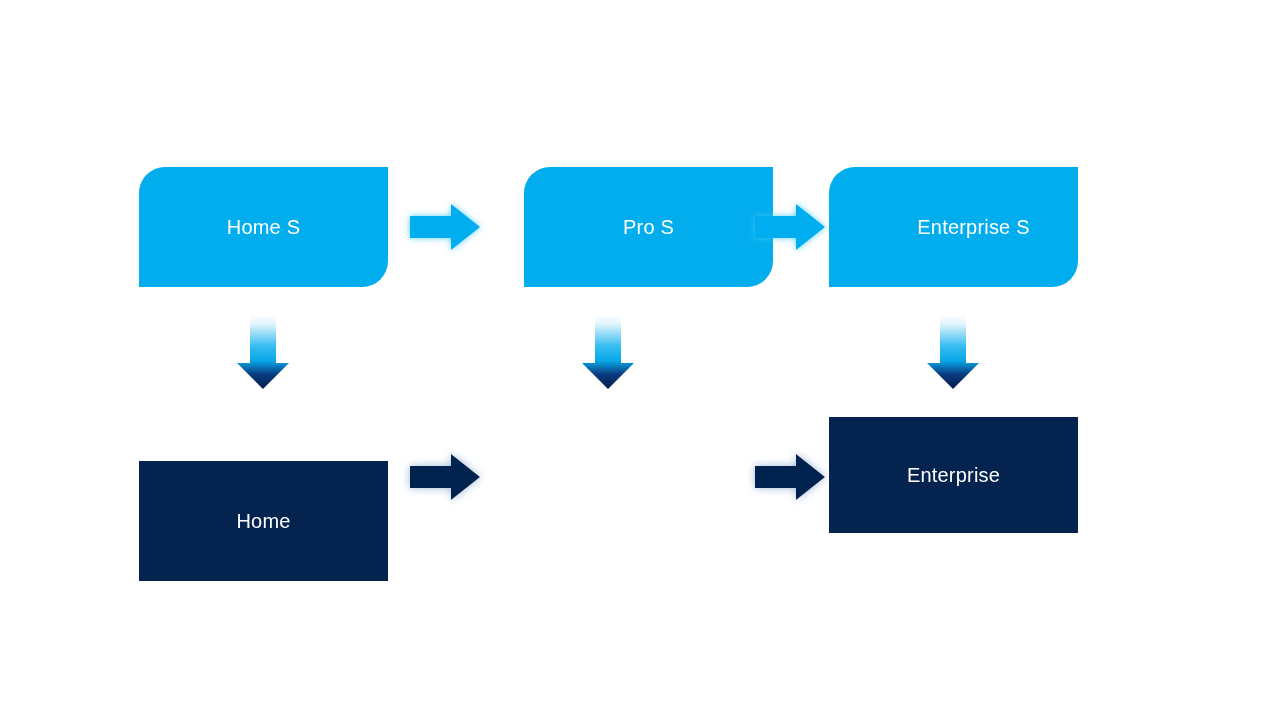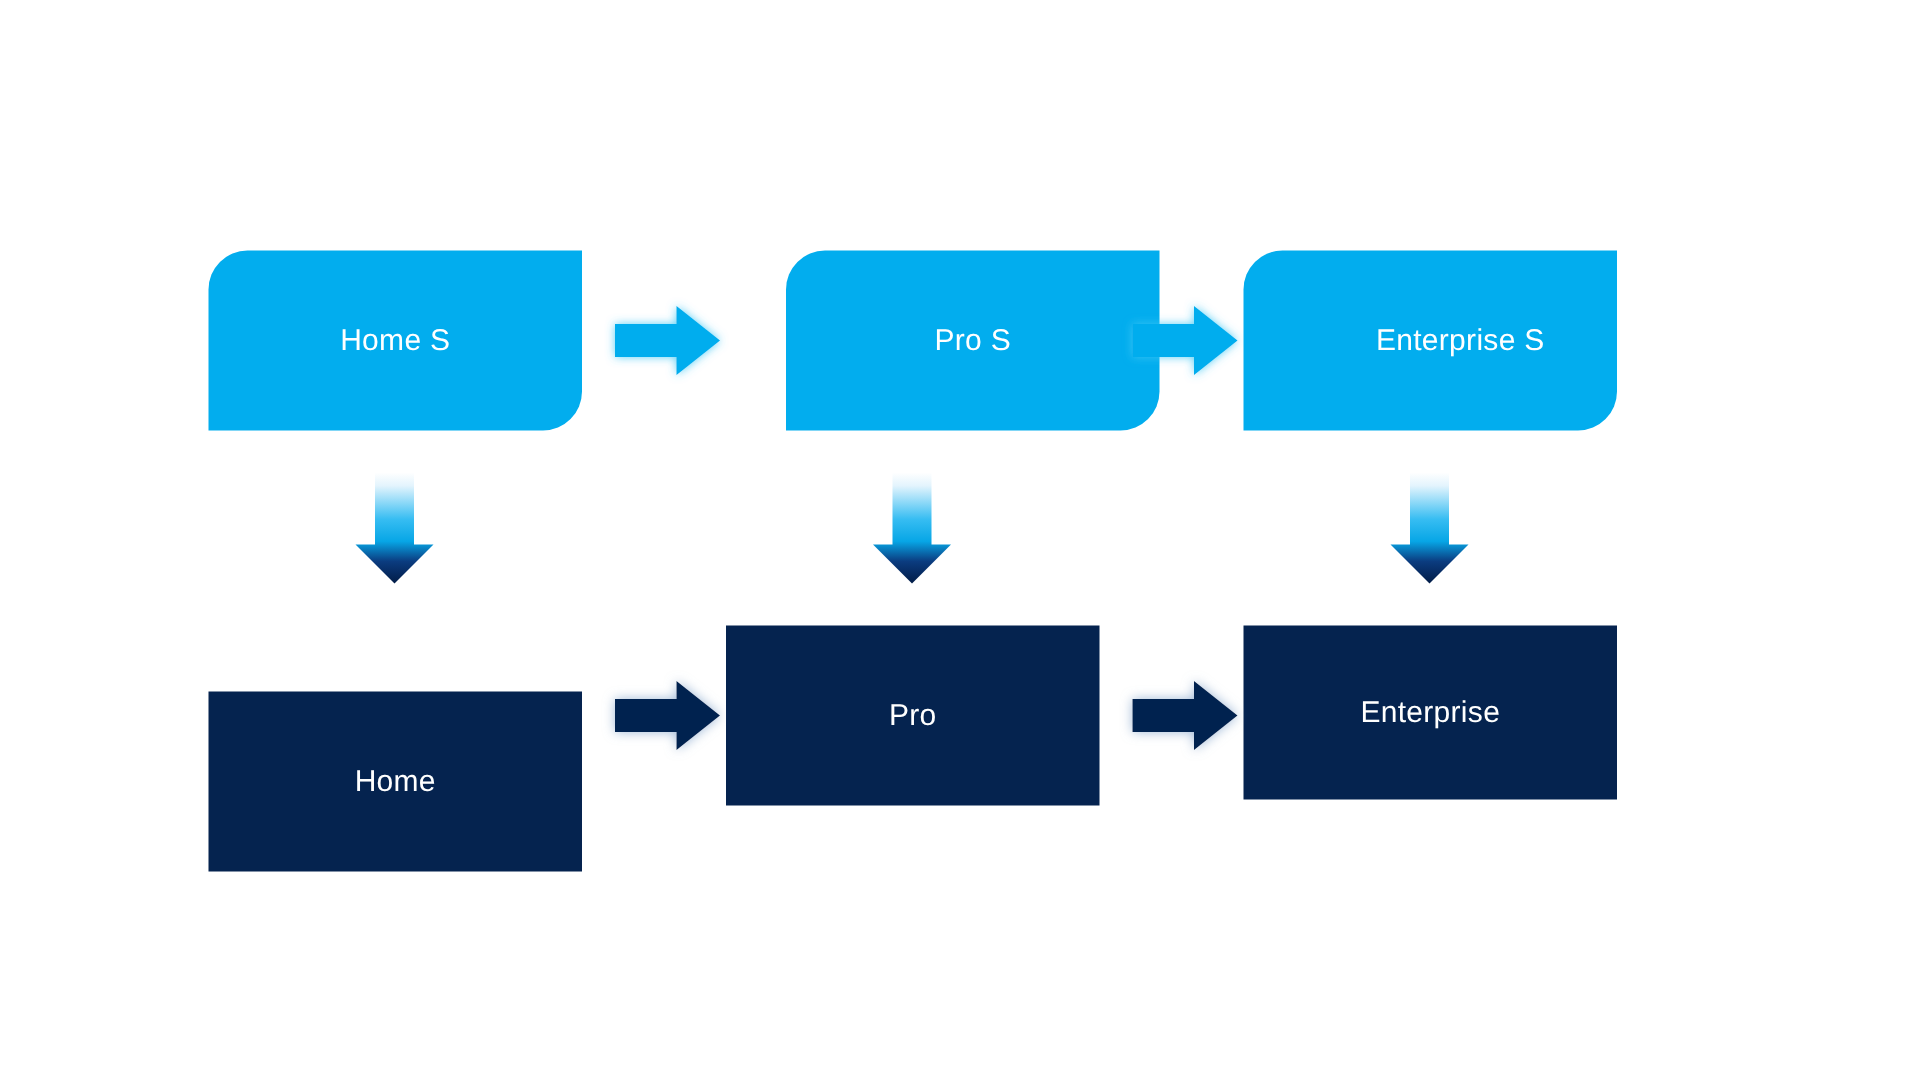--- a/index.html
+++ b/index.html
@@ -171,23 +171,20 @@
         </linearGradient>
       </defs>
       <path d="M16,0 L42,0 L42,48 L55,48 L29,74 L3,48 L16,48 Z" fill="url(#vgrad3)"></path>
     </svg>
   </div>
 
   <div class="node node-bottom bot-1">
     <span class="node-label">Home</span>
   </div>
 
-  <div class="node node-bottom bot-2">
-    <span class="node-label">Pro</span>
-  </div>
 
   <div class="node node-bottom bot-3">
     <span class="node-label">Enterprise</span>
   </div>
 
   <div class="arrow arrow-h-bot arrow-h-bot-1">
     <svg width="82" height="56" viewBox="0 0 82 56">
       <defs>
         <filter id="glowNavy1" x="-60%" y="-60%" width="220%" height="220%">
           <feDropShadow dx="0" dy="0" stdDeviation="4" flood-color="#7FA0C8" flood-opacity="0.75"></feDropShadow>

